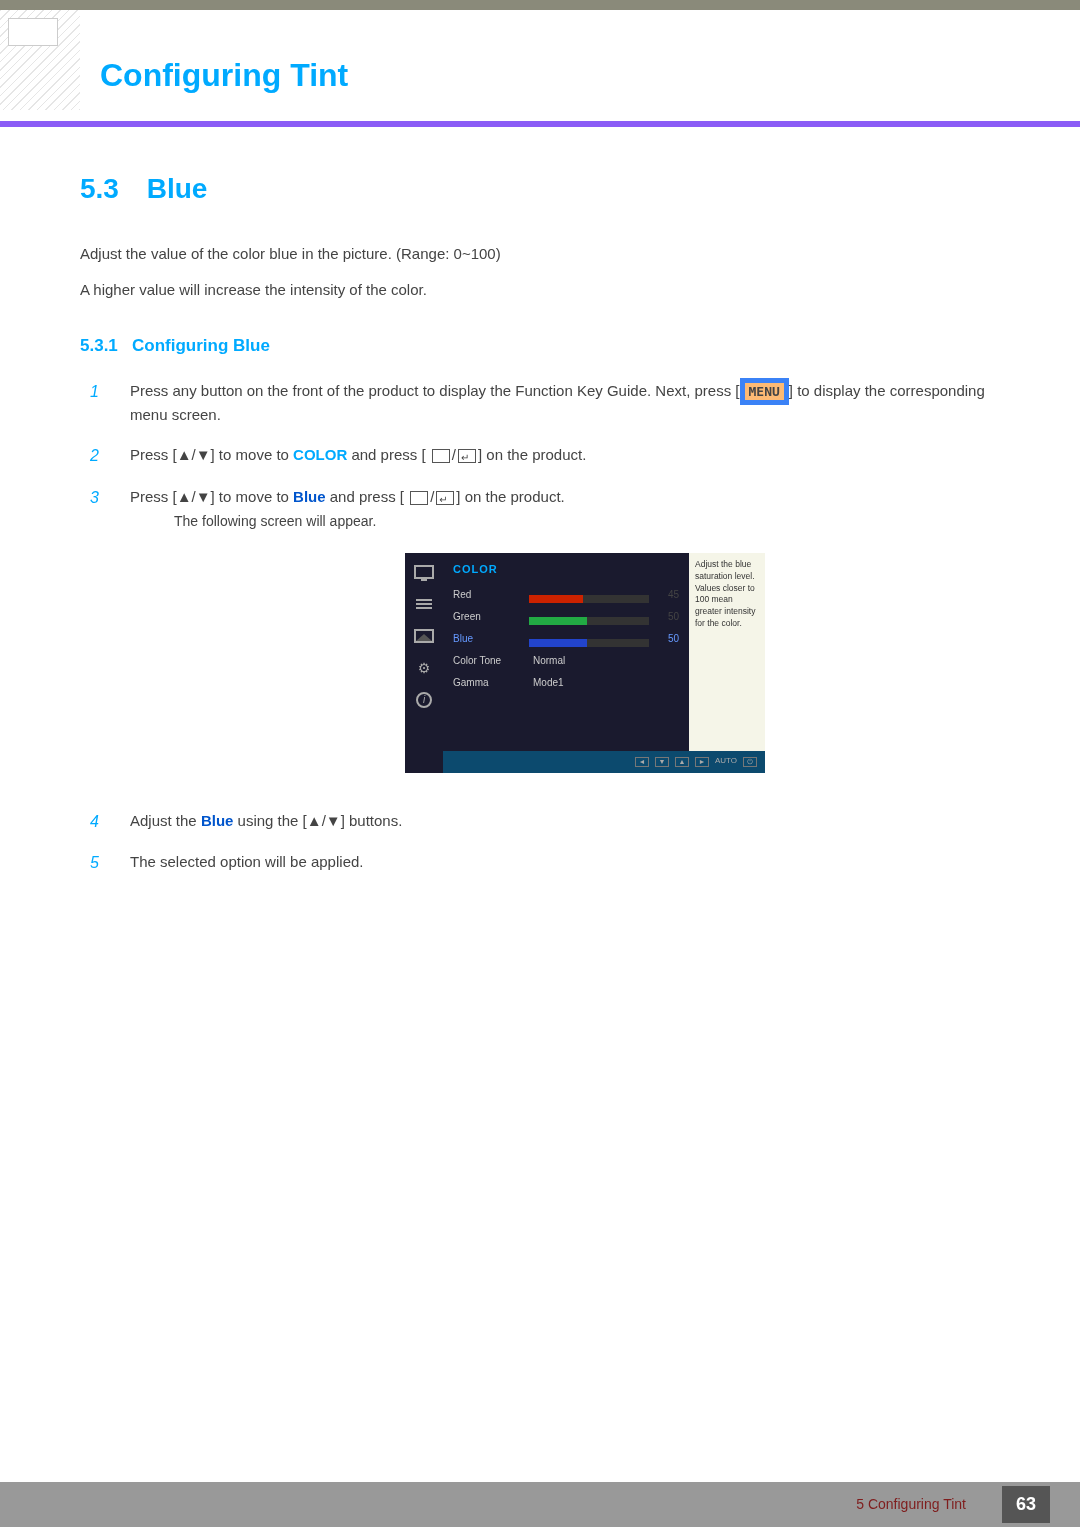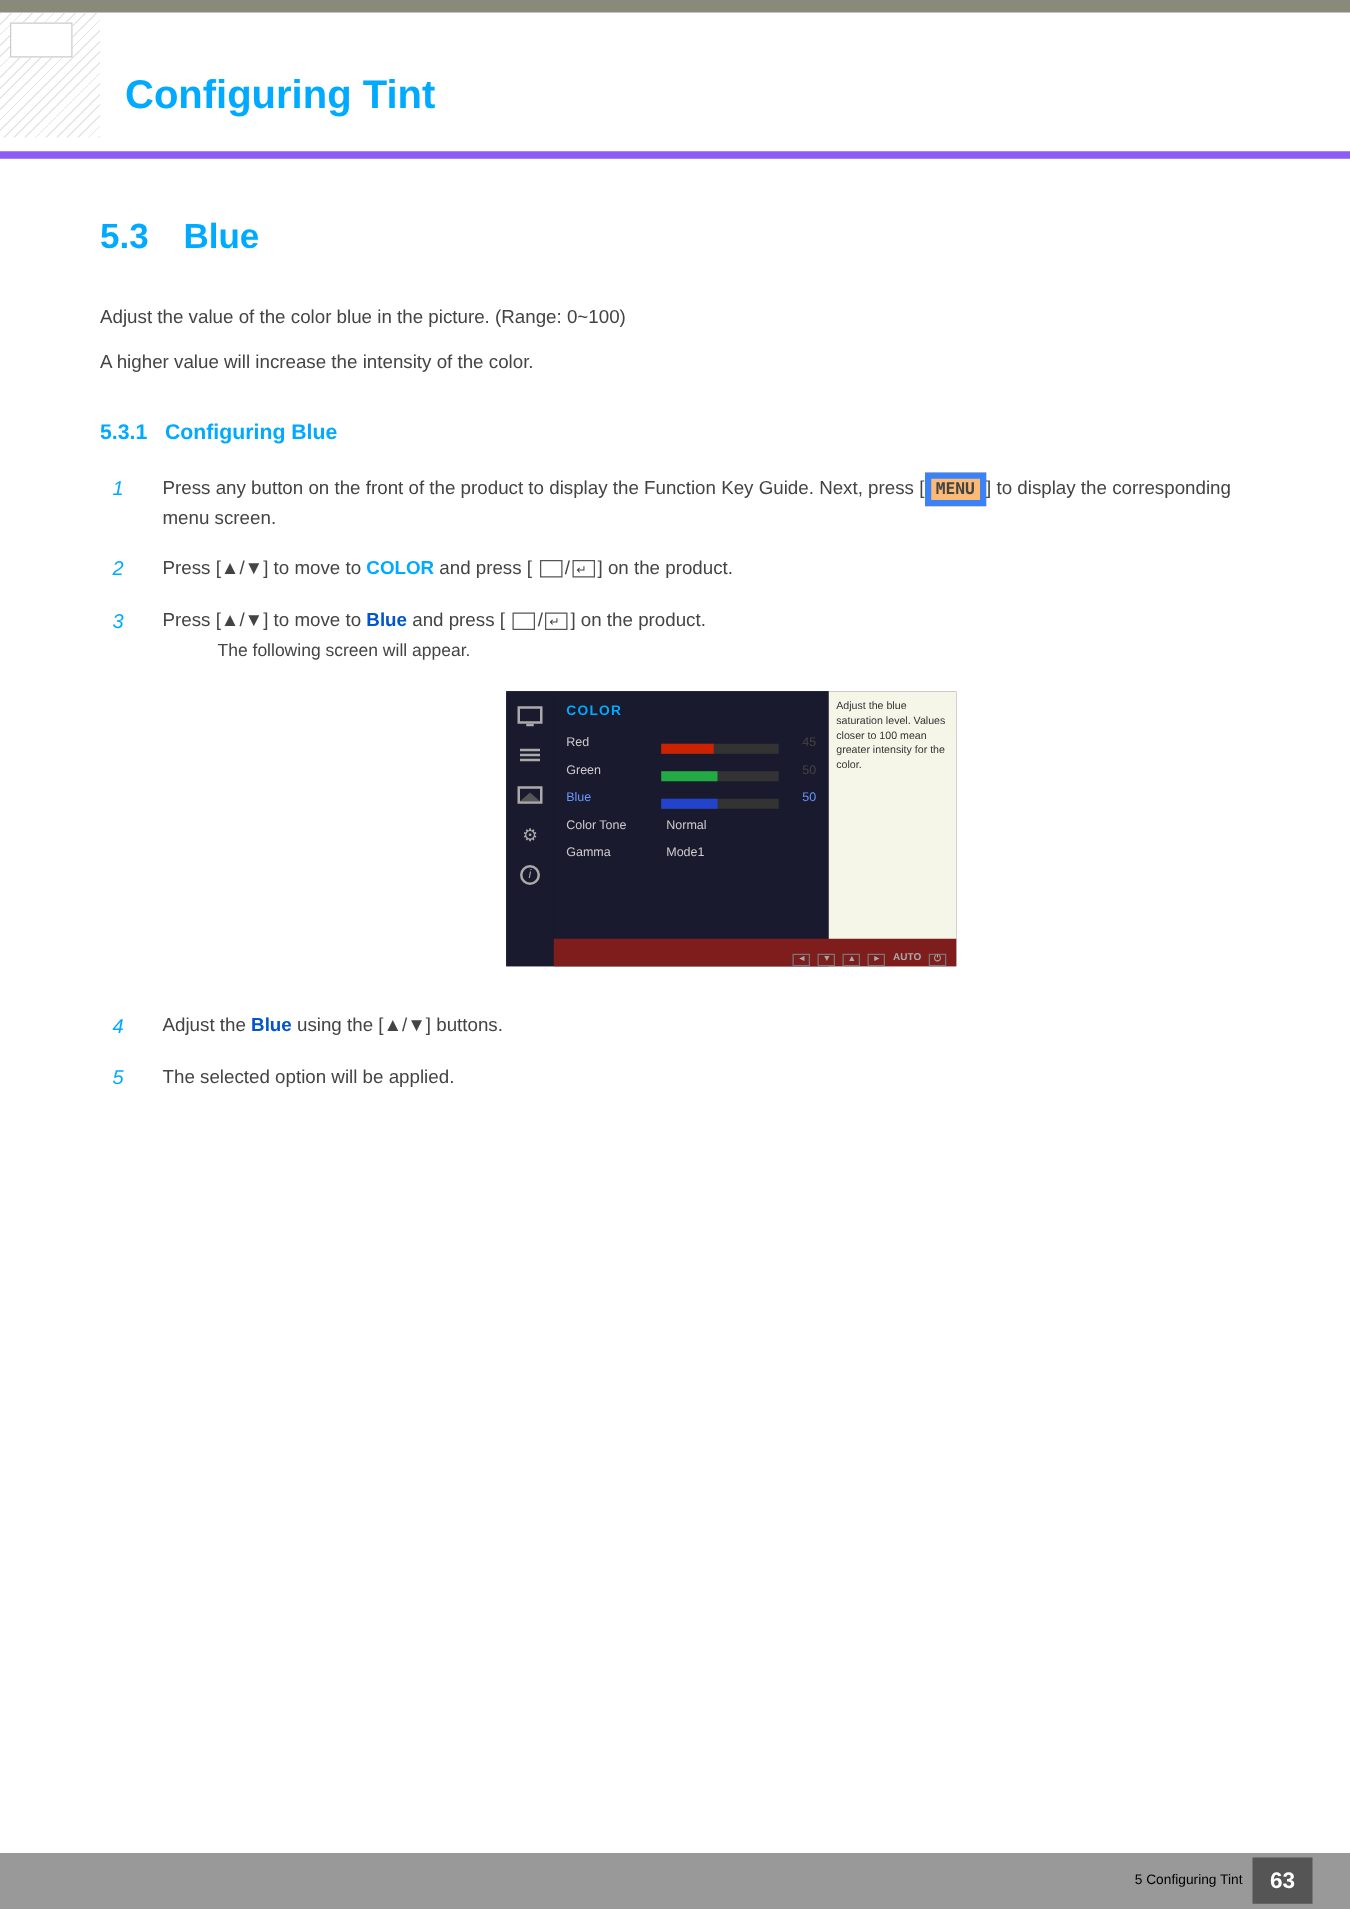--- a/index.html
+++ b/index.html
@@ -332,48 +332,47 @@
       color: #6699ff;
     }
 
     
     .bottom-bar {
       position: absolute;
       bottom: 0;
       left: 38px;
       right: 0;
       height: 22px;
-      background: #7f1d1d;
-      display: flex;
-      align-items: flex-end;
+      background: #0c4a6e;
+      display: flex;
+      align-items: center;
       justify-content: flex-end;
       padding: 0 8px;
       gap: 6px;
-      font-weight: bold;
     }
 
     .btn-icon {
       width: 14px;
       height: 10px;
       border: 1px solid #777;
       display: flex;
       align-items: center;
       justify-content: center;
       font-size: 7px;
       color: #aaa;
     }
 
     .btn-text {
       font-size: 8px;
       color: #aaa;
     }
 
     
     .screen-tooltip {
-      width: 102px;
+      width: 76px;
       background: #f5f5e8;
       padding: 6px;
       font-size: 8.5px;
       color: #333;
       line-height: 1.4;
     }
 
     
     .footer {
       position: fixed;
@@ -381,23 +380,23 @@
       width: 1080px;
       height: 45px;
       background: #999;
       display: flex;
       align-items: center;
       justify-content: flex-end;
       padding: 0 30px;
     }
 
     .footer-text {
-      font-size: 11px;
-      color: #000000;
-      margin-right: 8px;
+      font-size: 14px;
+      color: #7f1d1d;
+      margin-right: 36px;
     }
 
     .footer-page {
       background: #555;
       color: #fff;
       font-size: 18px;
       font-weight: bold;
       padding: 4px 14px;
     }
 

